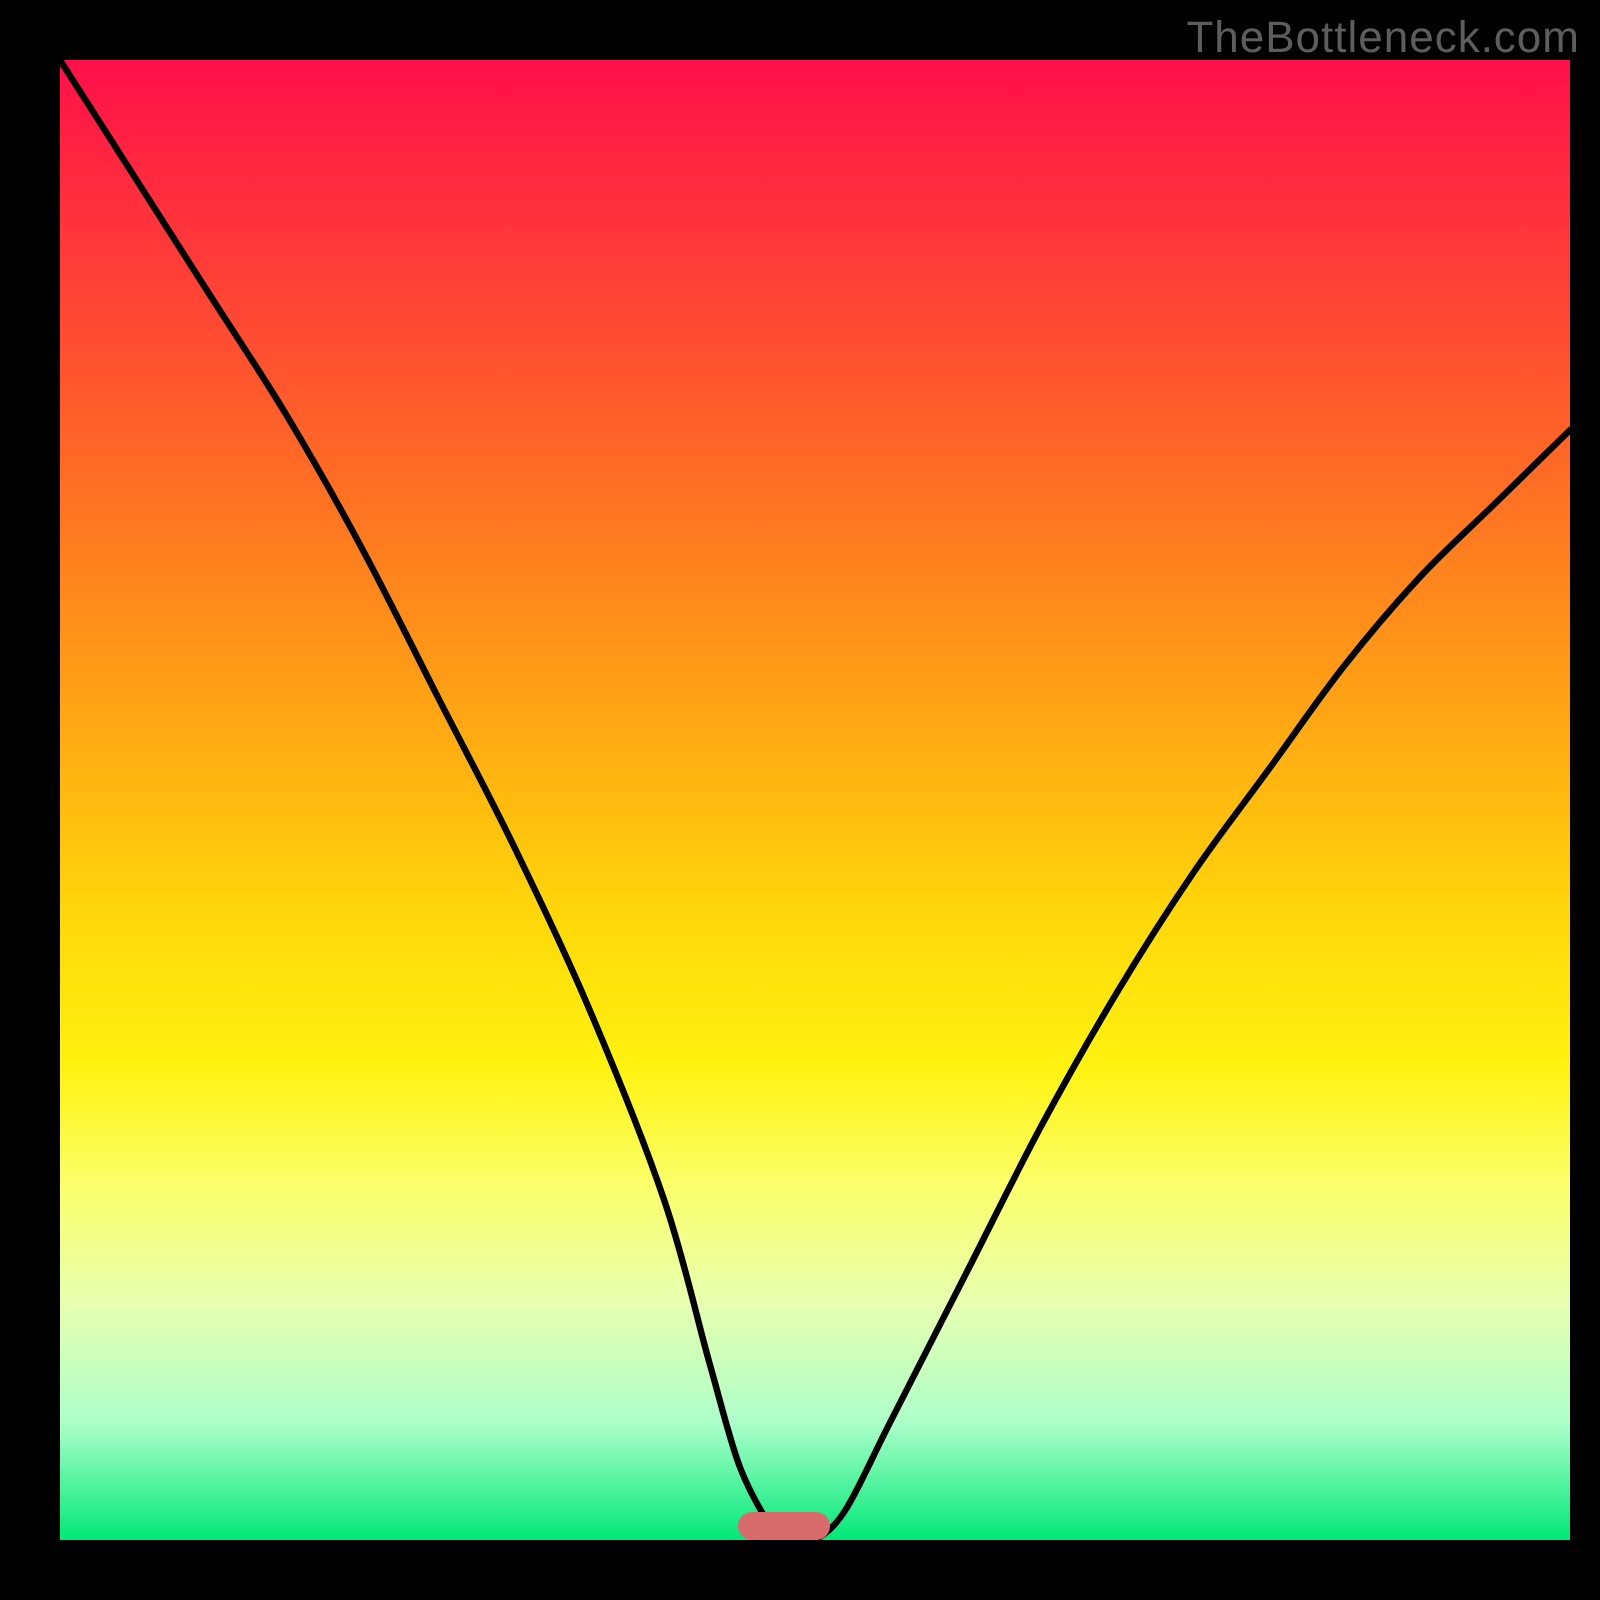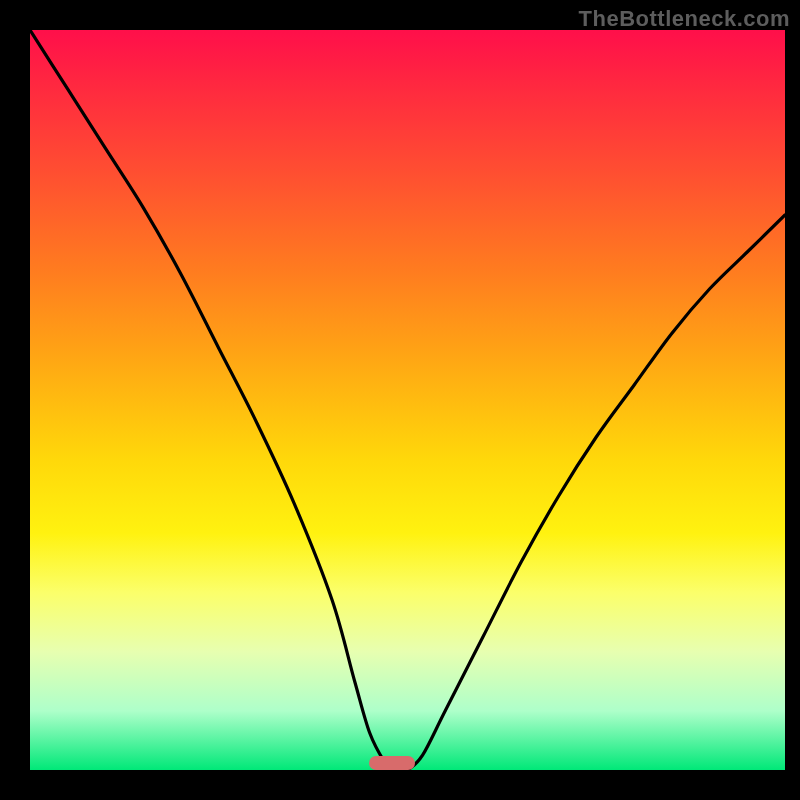--- a/index.html
+++ b/index.html
@@ -18,21 +18,20 @@
     background: #000;
   }
   .watermark {
     position: absolute;
     top: 6px;
     right: 10px;
     color: #5d5d5d;
     font-size: 22px;
     letter-spacing: 0.5px;
     z-index: 10;
-    font-weight: bold;
   }
   .plot-area {
     position: absolute;
     left: 30px;
     top: 30px;
     width: 755px;
     height: 740px;
     overflow: hidden;
   }
   .gradient-bg {

